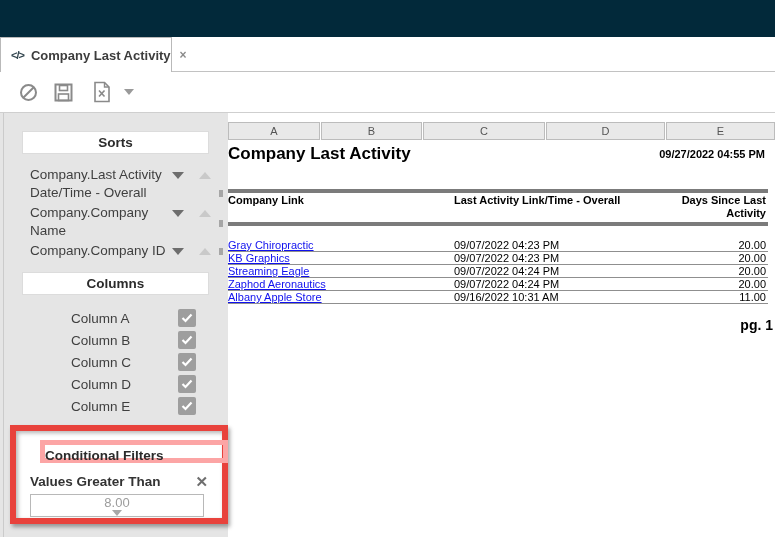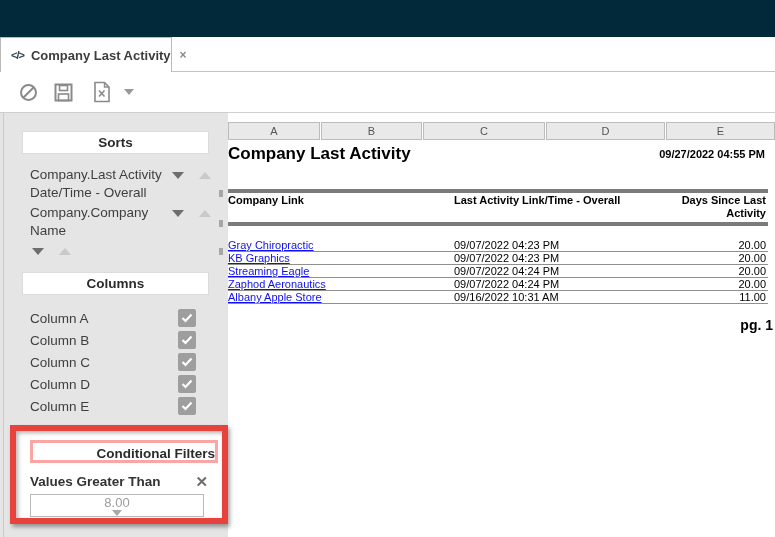--- a/index.html
+++ b/index.html
@@ -33,31 +33,31 @@
 
   .sort-list { position:absolute; left:30px; top:53px; width:184px; }
   .sort-item { display:flex; align-items:flex-start; margin-bottom:3px; cursor:pointer; }
   .sort-label { flex:0 0 140px; font-size:13.5px; line-height:17.5px; color:#3f3f3f; }
   .arr { width:0; height:0; border-left:6px solid transparent; border-right:6px solid transparent; margin-top:6px; cursor:pointer; }
   .arr-down { border-top:7px solid #6d6d6d; margin-left:2px; }
   .arr-up   { border-bottom:7px solid #c9c9c9; margin-left:15px; }
   .grip { position:absolute; left:219px; width:4px; height:7px; background:#a6a6a6; }
 
   .col-list { position:absolute; left:30px; top:196px; width:166px; }
-  .col-row { display:flex; justify-content:space-between; align-items:center; height:18px; margin-bottom:4px; }
+  .col-row { display:flex; justify-content:space-between; align-items:center; height:18px; margin-bottom:4px;margin-left:41px; }
   .col-label { font-size:13.5px; color:#3f3f3f; }
   .checkbox { width:18px; height:18px; background:#9e9e9e; border-radius:2px; display:flex;
               align-items:center; justify-content:center; cursor:pointer; }
 
   
   .red-box { position:absolute; left:10px; top:312px; width:218px; height:99px;
              border:6px solid #e8423c; background:#fff;
              box-shadow:2px 3px 4px rgba(0,0,0,0.35), inset 2px 2px 4px rgba(0,0,0,0.30); }
-  .filters-box { margin:9px 12px 0 14px; width:188px; height:23px; border:3px solid #fca5a5;
-                 text-align:right; font-size:13.5px; font-weight:bold; color:#2b2b2b; line-height:21px; }
+  .filters-box { margin:9px 12px 0 24px; width:188px; height:23px; border:5px solid #fca5a5;
+                 text-align:left; font-size:13.5px; font-weight:bold; color:#2b2b2b; line-height:21px; }
   .filter-row { margin:11px 14px 0 14px; display:flex; justify-content:space-between; align-items:center; }
   .filter-label { font-size:13.5px; font-weight:bold; color:#333; }
   .filter-x { font-size:15px; font-weight:bold; color:#6e6e6e; cursor:pointer; line-height:14px; }
   .filter-select { margin:5px 0 0 14px; width:174px; height:23px; border:1px solid #b8b8b8;
                    display:flex; align-items:center; justify-content:space-between; padding:0 8px; cursor:pointer;flex-direction:column; }
   .filter-select .val { font-size:13px; color:#9c9c9c; }
   .filter-select .sel-caret { width:0; height:0; border-left:5px solid transparent; border-right:5px solid transparent;
                    border-top:6px solid #a8a8a8; }
 
   
@@ -135,20 +135,21 @@
         <span class="sort-label">Company.Last Activity Date/Time - Overall</span>
         <span class="arr arr-down"></span>
         <span class="arr arr-up"></span>
       </div>
       <div class="sort-item">
         <span class="sort-label">Company.Company Name</span>
         <span class="arr arr-down"></span>
         <span class="arr arr-up"></span>
       </div>
       <div class="sort-item">
+        <span class="sort-label">Company.Company ID</span>
         <span class="arr arr-down"></span>
         <span class="arr arr-up"></span>
       </div>
     </div>
     <div class="grip" style="top:77px;"></div>
     <div class="grip" style="top:107px;"></div>
     <div class="grip" style="top:135px;"></div>
 
     <div class="sec-box cols-box">Columns</div>
 

